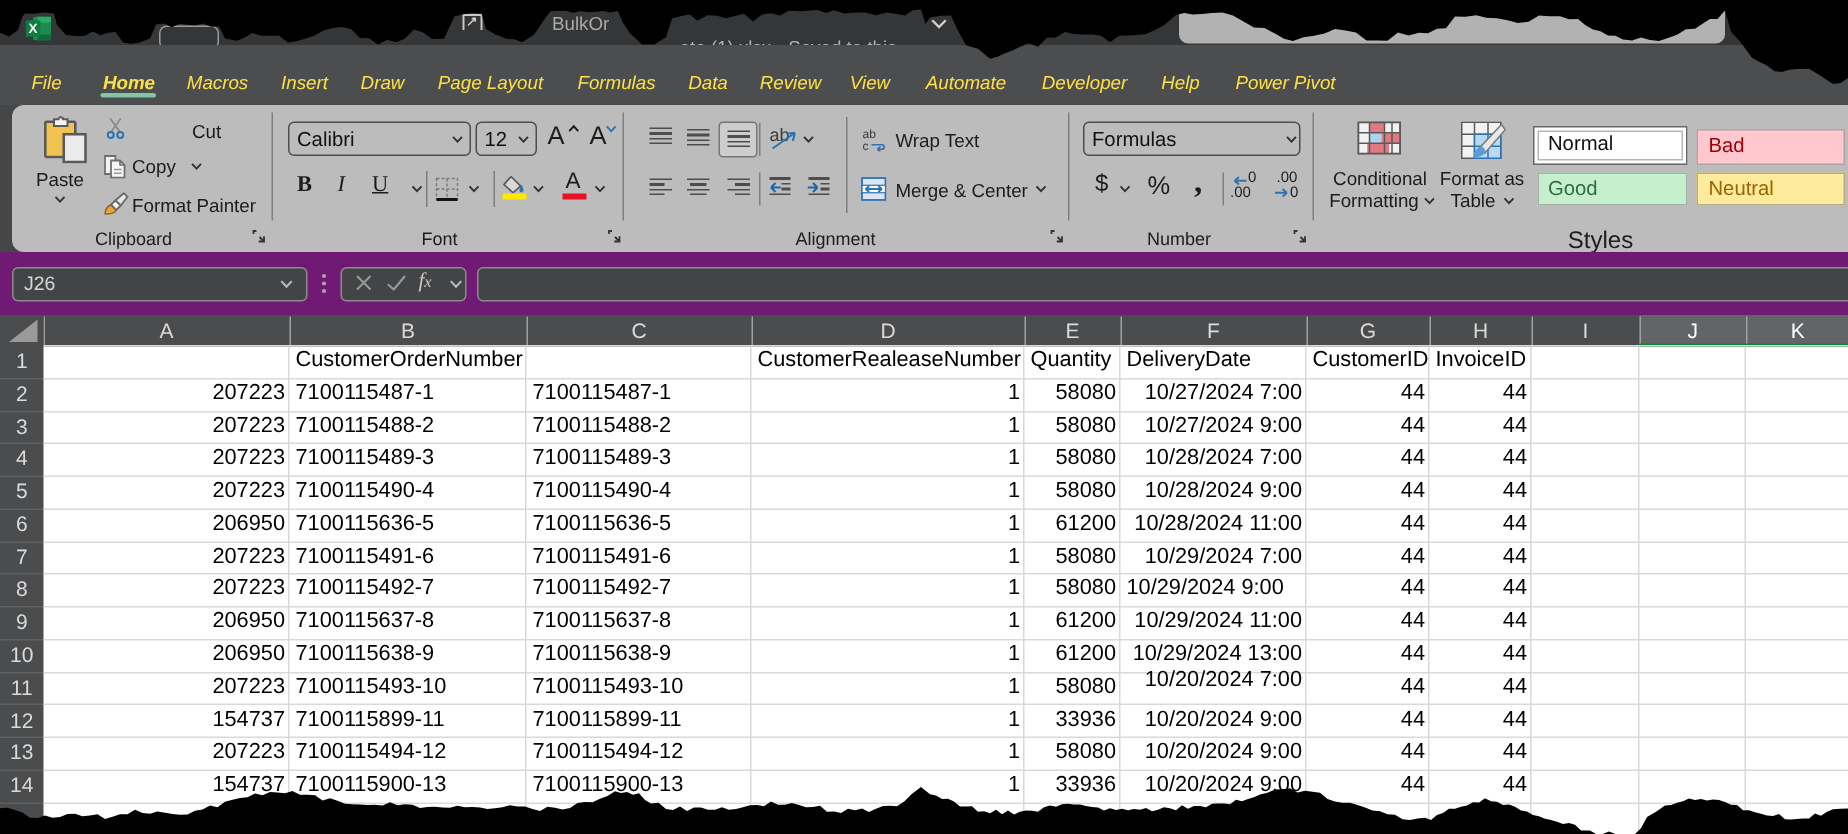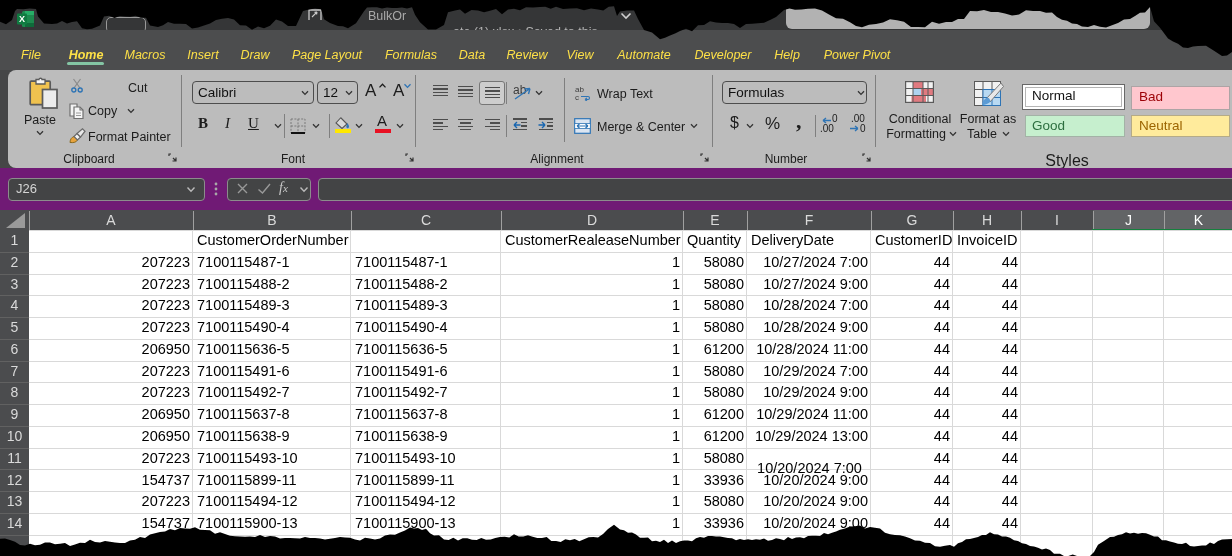--- a/index.html
+++ b/index.html
@@ -466,21 +466,21 @@
       <div class="cell" style="left:505px;top:150.6px;width:175px;line-height:21.77px;text-align:right;">1</div>
       <div class="cell" style="left:687px;top:150.6px;width:57px;line-height:21.77px;text-align:right;">58080</div>
       <div class="cell" style="left:751px;top:150.6px;width:117px;line-height:21.77px;text-align:right;">10/29/2024 7:00</div>
       <div class="cell" style="left:875px;top:150.6px;width:75px;line-height:21.77px;text-align:right;">44</div>
       <div class="cell" style="left:957px;top:150.6px;width:61px;line-height:21.77px;text-align:right;">44</div>
       <div class="cell" style="left:33px;top:172.4px;width:157px;line-height:21.77px;text-align:right;">207223</div>
       <div class="cell" style="left:197px;top:172.4px;width:150px;line-height:21.77px;text-align:left;">7100115492-7</div>
       <div class="cell" style="left:355px;top:172.4px;width:142px;line-height:21.77px;text-align:left;">7100115492-7</div>
       <div class="cell" style="left:505px;top:172.4px;width:175px;line-height:21.77px;text-align:right;">1</div>
       <div class="cell" style="left:687px;top:172.4px;width:57px;line-height:21.77px;text-align:right;">58080</div>
-      <div class="cell" style="left:751px;top:172.4px;width:117px;line-height:21.77px;text-align:right;">10/29/2024 9:00</div>
+      <div class="cell" style="left:751px;top:172.4px;width:117px;line-height:21.77px;">10/29/2024 9:00</div>
       <div class="cell" style="left:875px;top:172.4px;width:75px;line-height:21.77px;text-align:right;">44</div>
       <div class="cell" style="left:957px;top:172.4px;width:61px;line-height:21.77px;text-align:right;">44</div>
       <div class="cell" style="left:33px;top:194.2px;width:157px;line-height:21.77px;text-align:right;">206950</div>
       <div class="cell" style="left:197px;top:194.2px;width:150px;line-height:21.77px;text-align:left;">7100115637-8</div>
       <div class="cell" style="left:355px;top:194.2px;width:142px;line-height:21.77px;text-align:left;">7100115637-8</div>
       <div class="cell" style="left:505px;top:194.2px;width:175px;line-height:21.77px;text-align:right;">1</div>
       <div class="cell" style="left:687px;top:194.2px;width:57px;line-height:21.77px;text-align:right;">61200</div>
       <div class="cell" style="left:751px;top:194.2px;width:117px;line-height:21.77px;text-align:right;">10/29/2024 11:00</div>
       <div class="cell" style="left:875px;top:194.2px;width:75px;line-height:21.77px;text-align:right;">44</div>
       <div class="cell" style="left:957px;top:194.2px;width:61px;line-height:21.77px;text-align:right;">44</div>
@@ -490,21 +490,21 @@
       <div class="cell" style="left:505px;top:215.9px;width:175px;line-height:21.77px;text-align:right;">1</div>
       <div class="cell" style="left:687px;top:215.9px;width:57px;line-height:21.77px;text-align:right;">61200</div>
       <div class="cell" style="left:751px;top:215.9px;width:117px;line-height:21.77px;text-align:right;">10/29/2024 13:00</div>
       <div class="cell" style="left:875px;top:215.9px;width:75px;line-height:21.77px;text-align:right;">44</div>
       <div class="cell" style="left:957px;top:215.9px;width:61px;line-height:21.77px;text-align:right;">44</div>
       <div class="cell" style="left:33px;top:237.7px;width:157px;line-height:21.77px;text-align:right;">207223</div>
       <div class="cell" style="left:197px;top:237.7px;width:150px;line-height:21.77px;text-align:left;">7100115493-10</div>
       <div class="cell" style="left:355px;top:237.7px;width:142px;line-height:21.77px;text-align:left;">7100115493-10</div>
       <div class="cell" style="left:505px;top:237.7px;width:175px;line-height:21.77px;text-align:right;">1</div>
       <div class="cell" style="left:687px;top:237.7px;width:57px;line-height:21.77px;text-align:right;">58080</div>
-      <div class="cell" style="left:751px;top:248px;width:117px;line-height:21.77px;text-align:center;">10/20/2024 7:00</div>
+      <div class="cell" style="left:751px;top:233px;width:117px;line-height:21.77px;text-align:right;">10/20/2024 7:00</div>
       <div class="cell" style="left:875px;top:237.7px;width:75px;line-height:21.77px;text-align:right;">44</div>
       <div class="cell" style="left:957px;top:237.7px;width:61px;line-height:21.77px;text-align:right;">44</div>
       <div class="cell" style="left:33px;top:259.5px;width:157px;line-height:21.77px;text-align:right;">154737</div>
       <div class="cell" style="left:197px;top:259.5px;width:150px;line-height:21.77px;text-align:left;">7100115899-11</div>
       <div class="cell" style="left:355px;top:259.5px;width:142px;line-height:21.77px;text-align:left;">7100115899-11</div>
       <div class="cell" style="left:505px;top:259.5px;width:175px;line-height:21.77px;text-align:right;">1</div>
       <div class="cell" style="left:687px;top:259.5px;width:57px;line-height:21.77px;text-align:right;">33936</div>
       <div class="cell" style="left:751px;top:259.5px;width:117px;line-height:21.77px;text-align:right;">10/20/2024 9:00</div>
       <div class="cell" style="left:875px;top:259.5px;width:75px;line-height:21.77px;text-align:right;">44</div>
       <div class="cell" style="left:957px;top:259.5px;width:61px;line-height:21.77px;text-align:right;">44</div>

